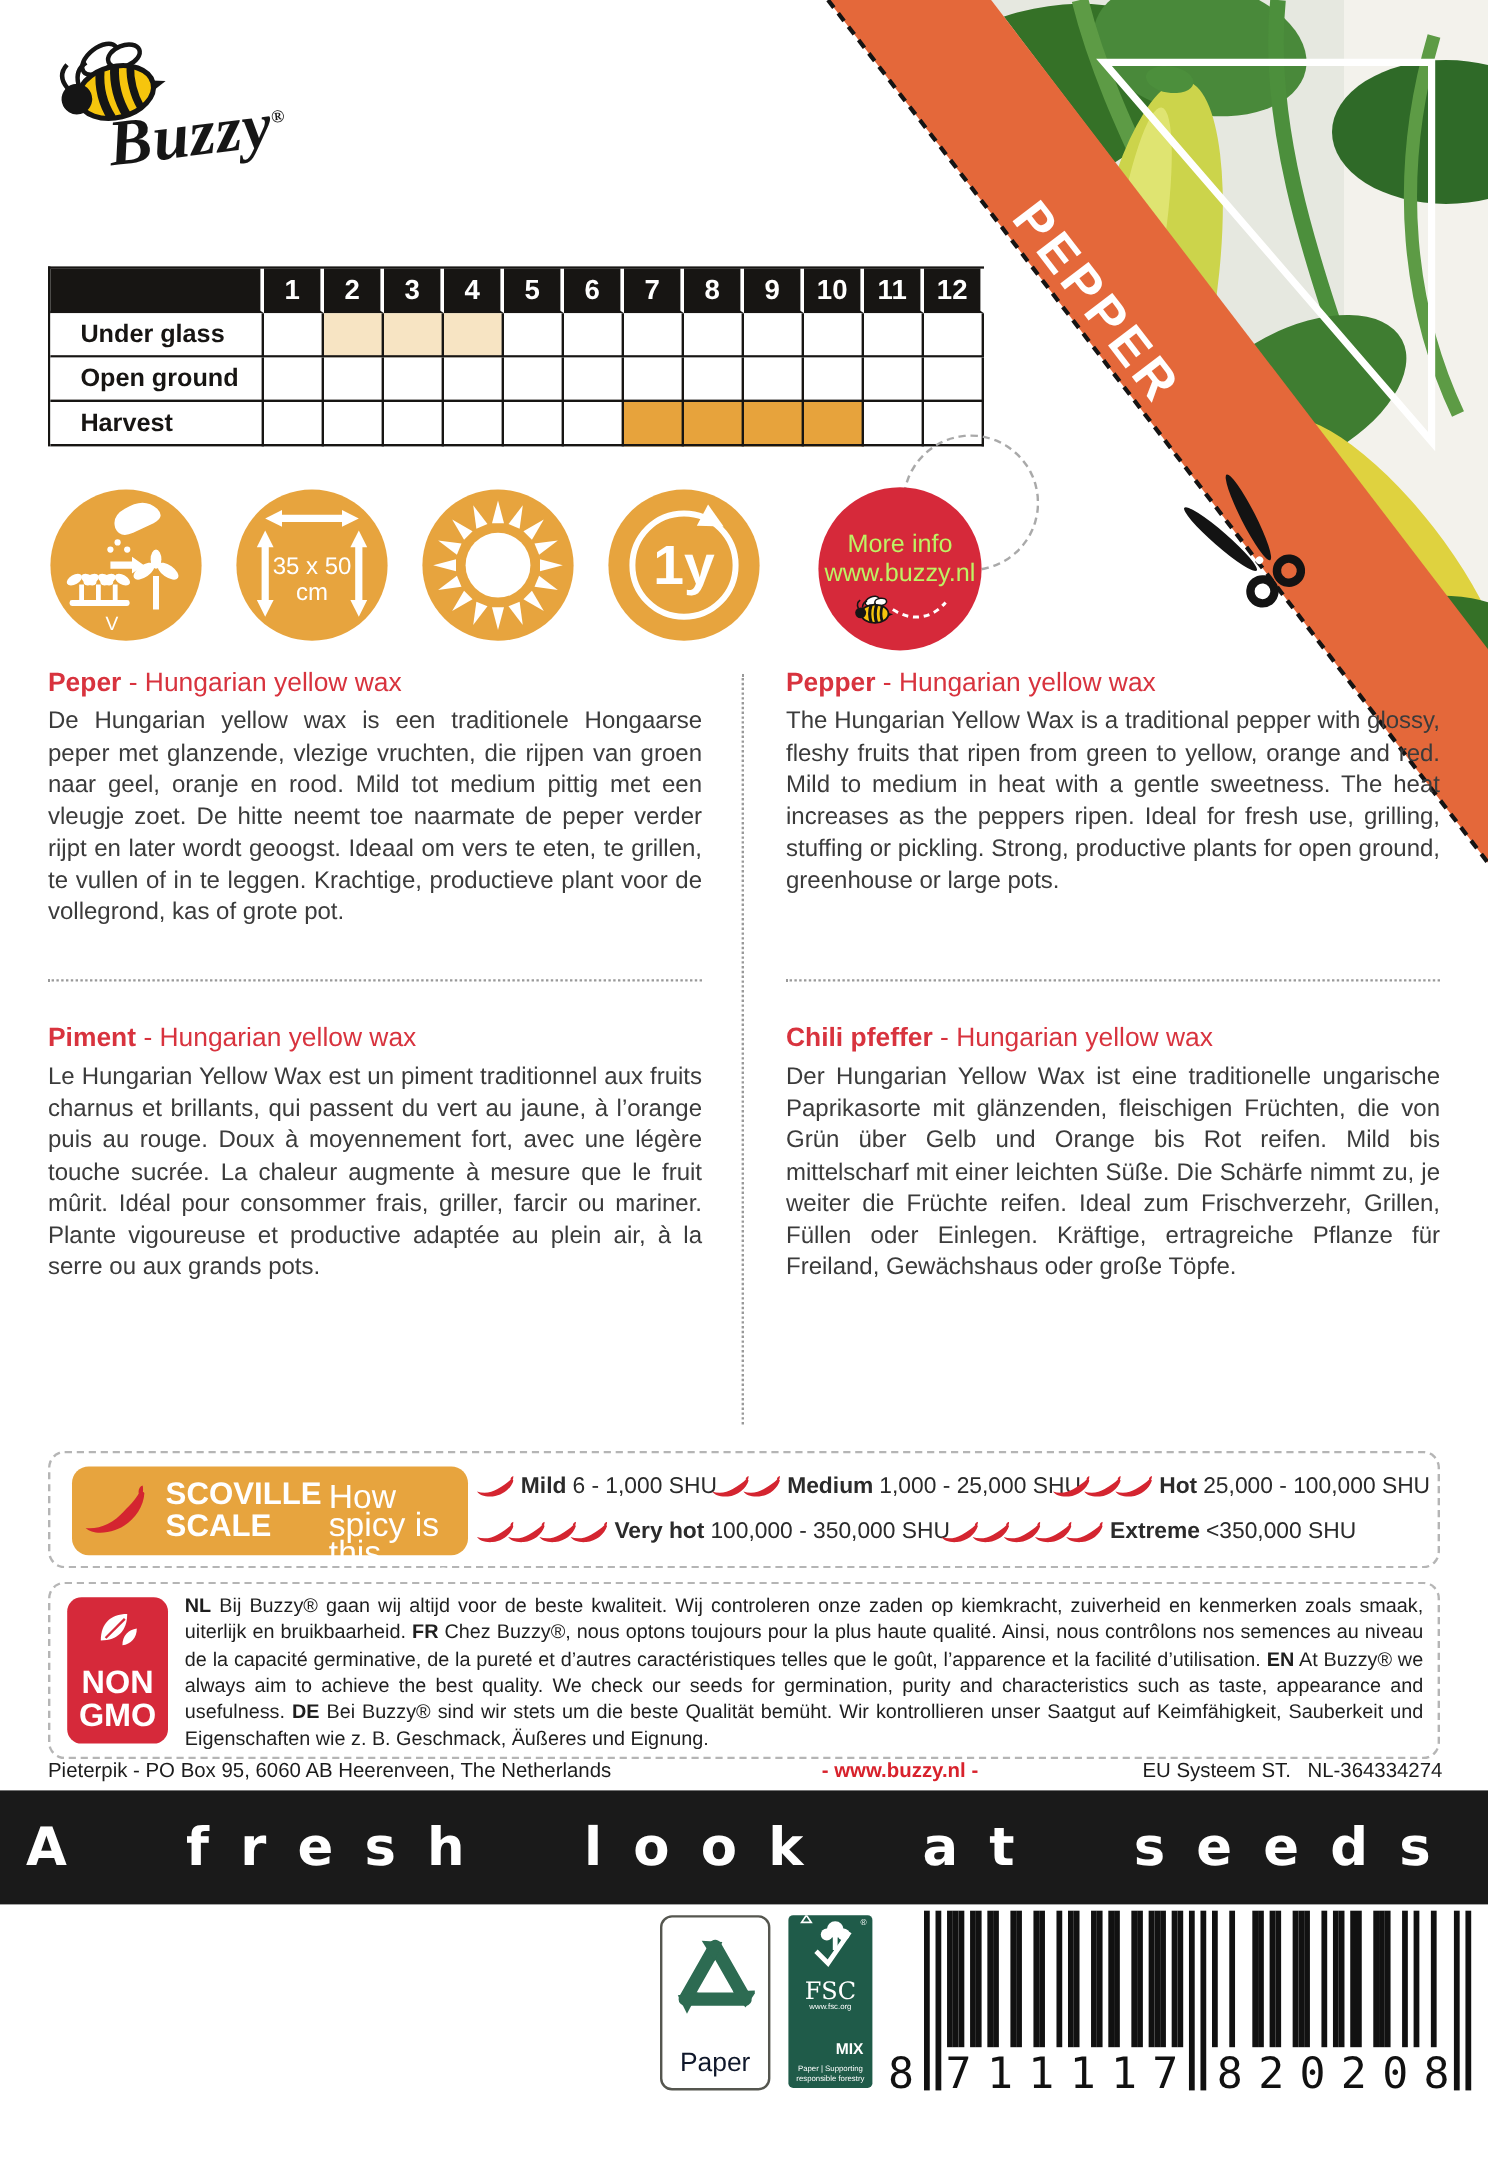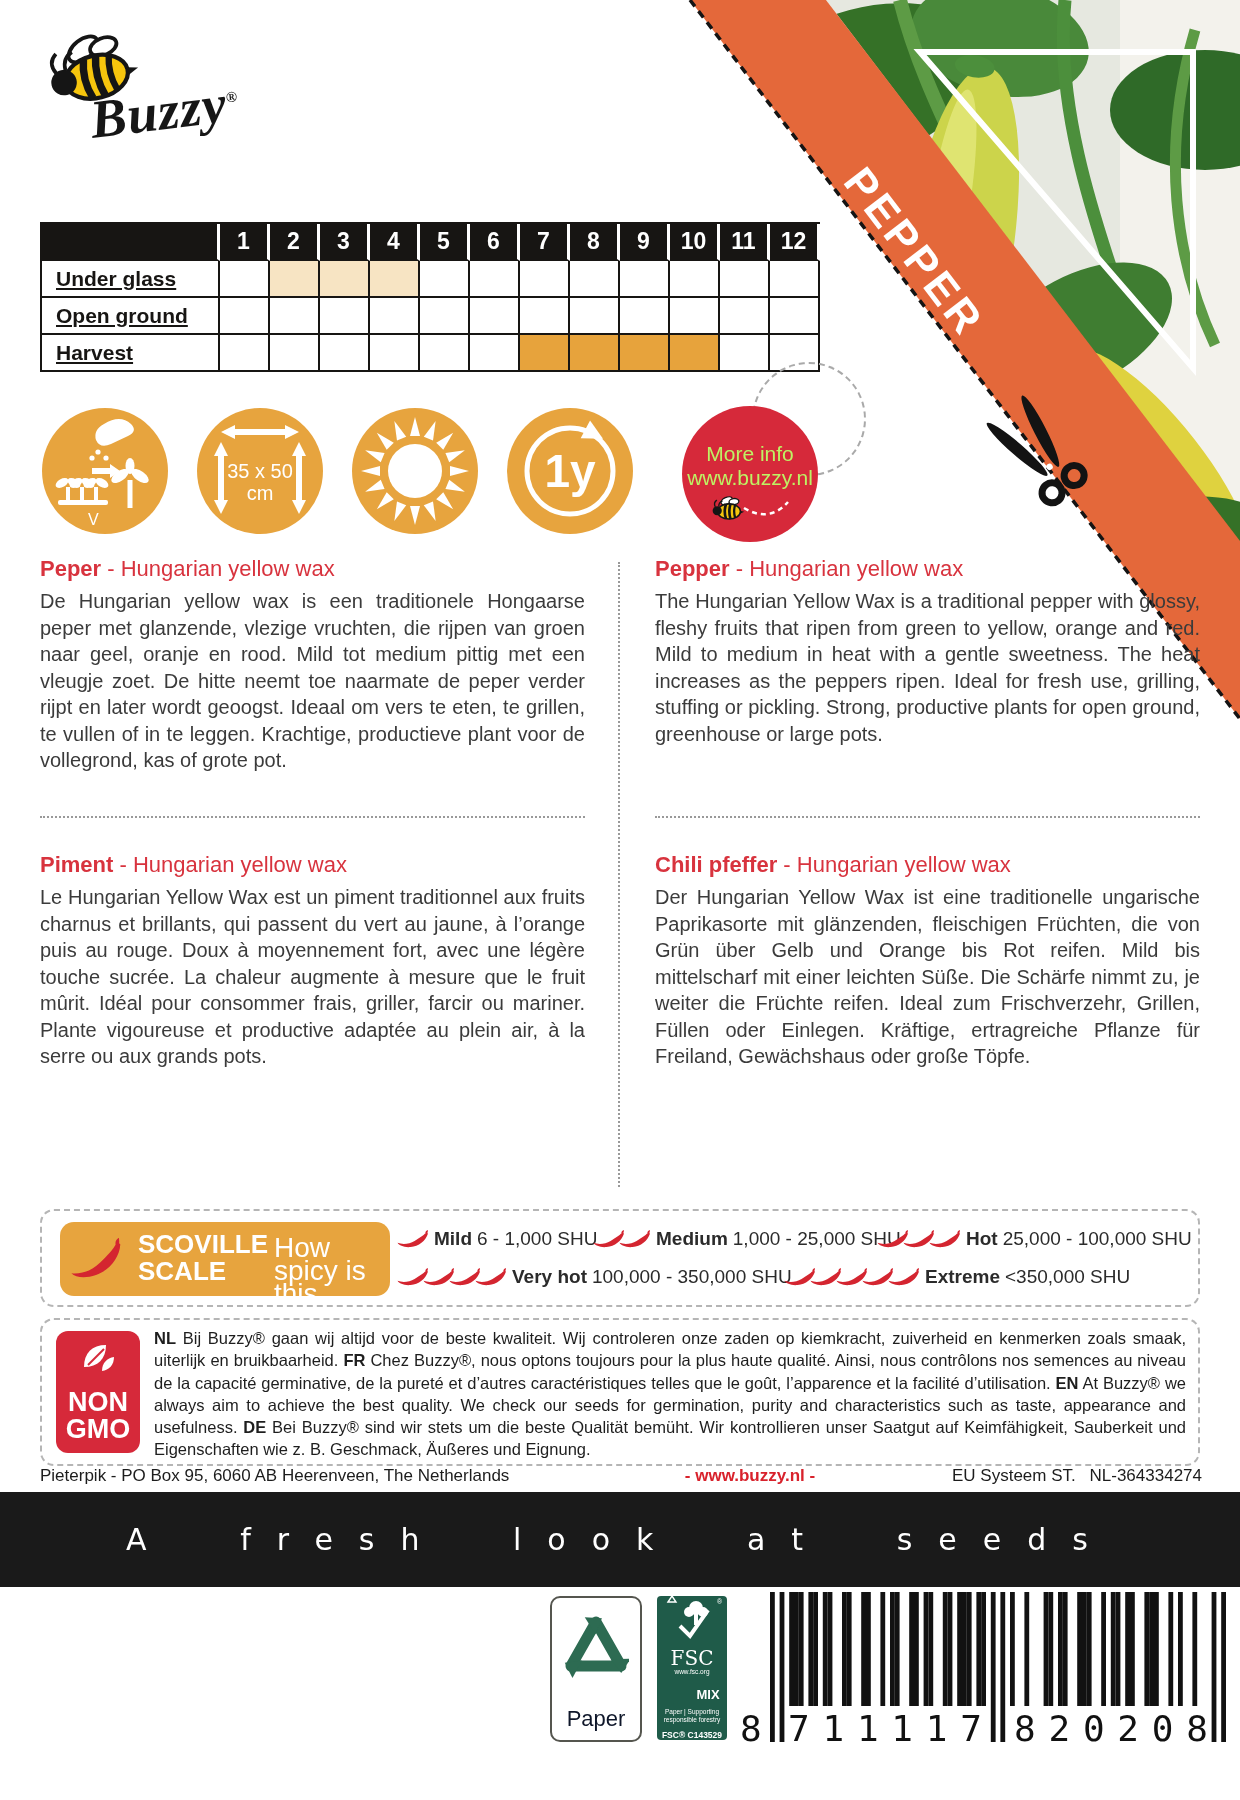--- a/index.html
+++ b/index.html
@@ -13,21 +13,21 @@
              font-size:54px;color:#161616;transform:rotate(-7deg);letter-spacing:1px;}
   .logo-text sup{font-size:15px;font-style:normal;}
 
   
   .cal{display:grid;grid-template-columns:178px repeat(12,50px);grid-auto-rows:37px;
        border-left:2px solid #171513;border-top:2px solid #171513;}
   .cal>div{box-sizing:border-box;border-right:2px solid #171513;border-bottom:2px solid #171513;
        display:flex;align-items:center;justify-content:center;background:#fff;}
   .cal .h{background:#171513;color:#fff;font-weight:bold;font-size:23px;border-right:3px solid #fff;border-bottom:2px solid #171513;}
   .cal .h:last-of-type{border-right:2px solid #171513;}
-  .cal .lab{justify-content:flex-start;padding-left:14px;font-weight:bold;font-size:21px;color:#171513;text-decoration:underline;}
+  .cal .lab{justify-content:flex-start;padding-left:25px;font-weight:bold;font-size:21px;color:#171513;}
   .f-cream{background:#f7e4c3 !important;}
   .f-orange{background:#e7a33c !important;}
 
   
   .circ{position:absolute;width:126px;height:126px;border-radius:50%;background:#e7a43e;}
   .circ svg{position:absolute;left:0;top:0;}
   .circ-red{position:absolute;width:136px;height:136px;border-radius:50%;background:#d6293a;
             display:flex;flex-direction:column;align-items:center;color:#bef264;z-index:2;}
   .mi1{margin-top:36px;font-size:21px;}
   .mi2{font-size:21px;font-weight:normal;}
@@ -61,32 +61,32 @@
   .gmo-badge .t{font-size:27px;font-weight:bold;line-height:27px;}
   .gmo-text{position:absolute;left:112px;top:7px;width:1032px;font-size:16.5px;line-height:22.3px;
             text-align:justify;color:#1e1e1e;}
   .gmo-text b{font-weight:bold;}
 
   
   .footer{position:absolute;left:0;top:1466px;width:1240px;height:26px;font-size:17px;color:#1c1c1c;}
   .f-site{position:absolute;left:630px;width:240px;text-align:center;color:#d8222c;font-weight:bold;}
   .banner{position:absolute;left:0;top:1492px;width:1240px;height:95px;background:#1a1a1a;
           display:flex;align-items:center;justify-content:center;}
-  .banner span{color:#fff;font-size:30px;font-weight:400;letter-spacing:26px;word-spacing:32px;
+  .banner span{color:#fff;font-size:44px;font-weight:700;letter-spacing:26px;word-spacing:32px;
                font-family:"DejaVu Sans",sans-serif;}
 
   
   .paper-box{position:absolute;left:550px;top:1596px;width:92px;height:146px;border:2px solid #55564f;
              border-radius:10px;box-sizing:border-box;}
   .paper-lab{position:absolute;left:0;bottom:8px;width:100%;text-align:center;font-size:22px;color:#0f172a;}
   .fsc-box{position:absolute;left:657px;top:1596px;width:70px;height:144px;background:#1f5b49;border-radius:4px;
            color:#fff;text-align:center;box-sizing:border-box;}
   .fsc-name{font-family:"DejaVu Serif",serif;font-size:20px;line-height:20px;margin-top:2px;}
   .fsc-url{font-size:6.5px;}
-  .fsc-mix{font-size:13px;font-weight:bold;margin-top:12px;padding-left:32px;}
+  .fsc-mix{font-size:13px;font-weight:bold;margin-top:24px;padding-left:32px;}
   .fsc-desc{font-size:6.5px;line-height:8px;margin-top:6px;padding:0 3px;}
   .fsc-cert{font-size:8.5px;font-weight:bold;margin-top:6px;}
   .bc-digits{position:absolute;top:1708px;display:flex;justify-content:space-between;
              font-family:"DejaVu Sans Mono",monospace;font-size:36px;color:#111;}
 </style>
 </head>
 <body>
 
 <svg width="0" height="0" style="position:absolute">
   <defs>

